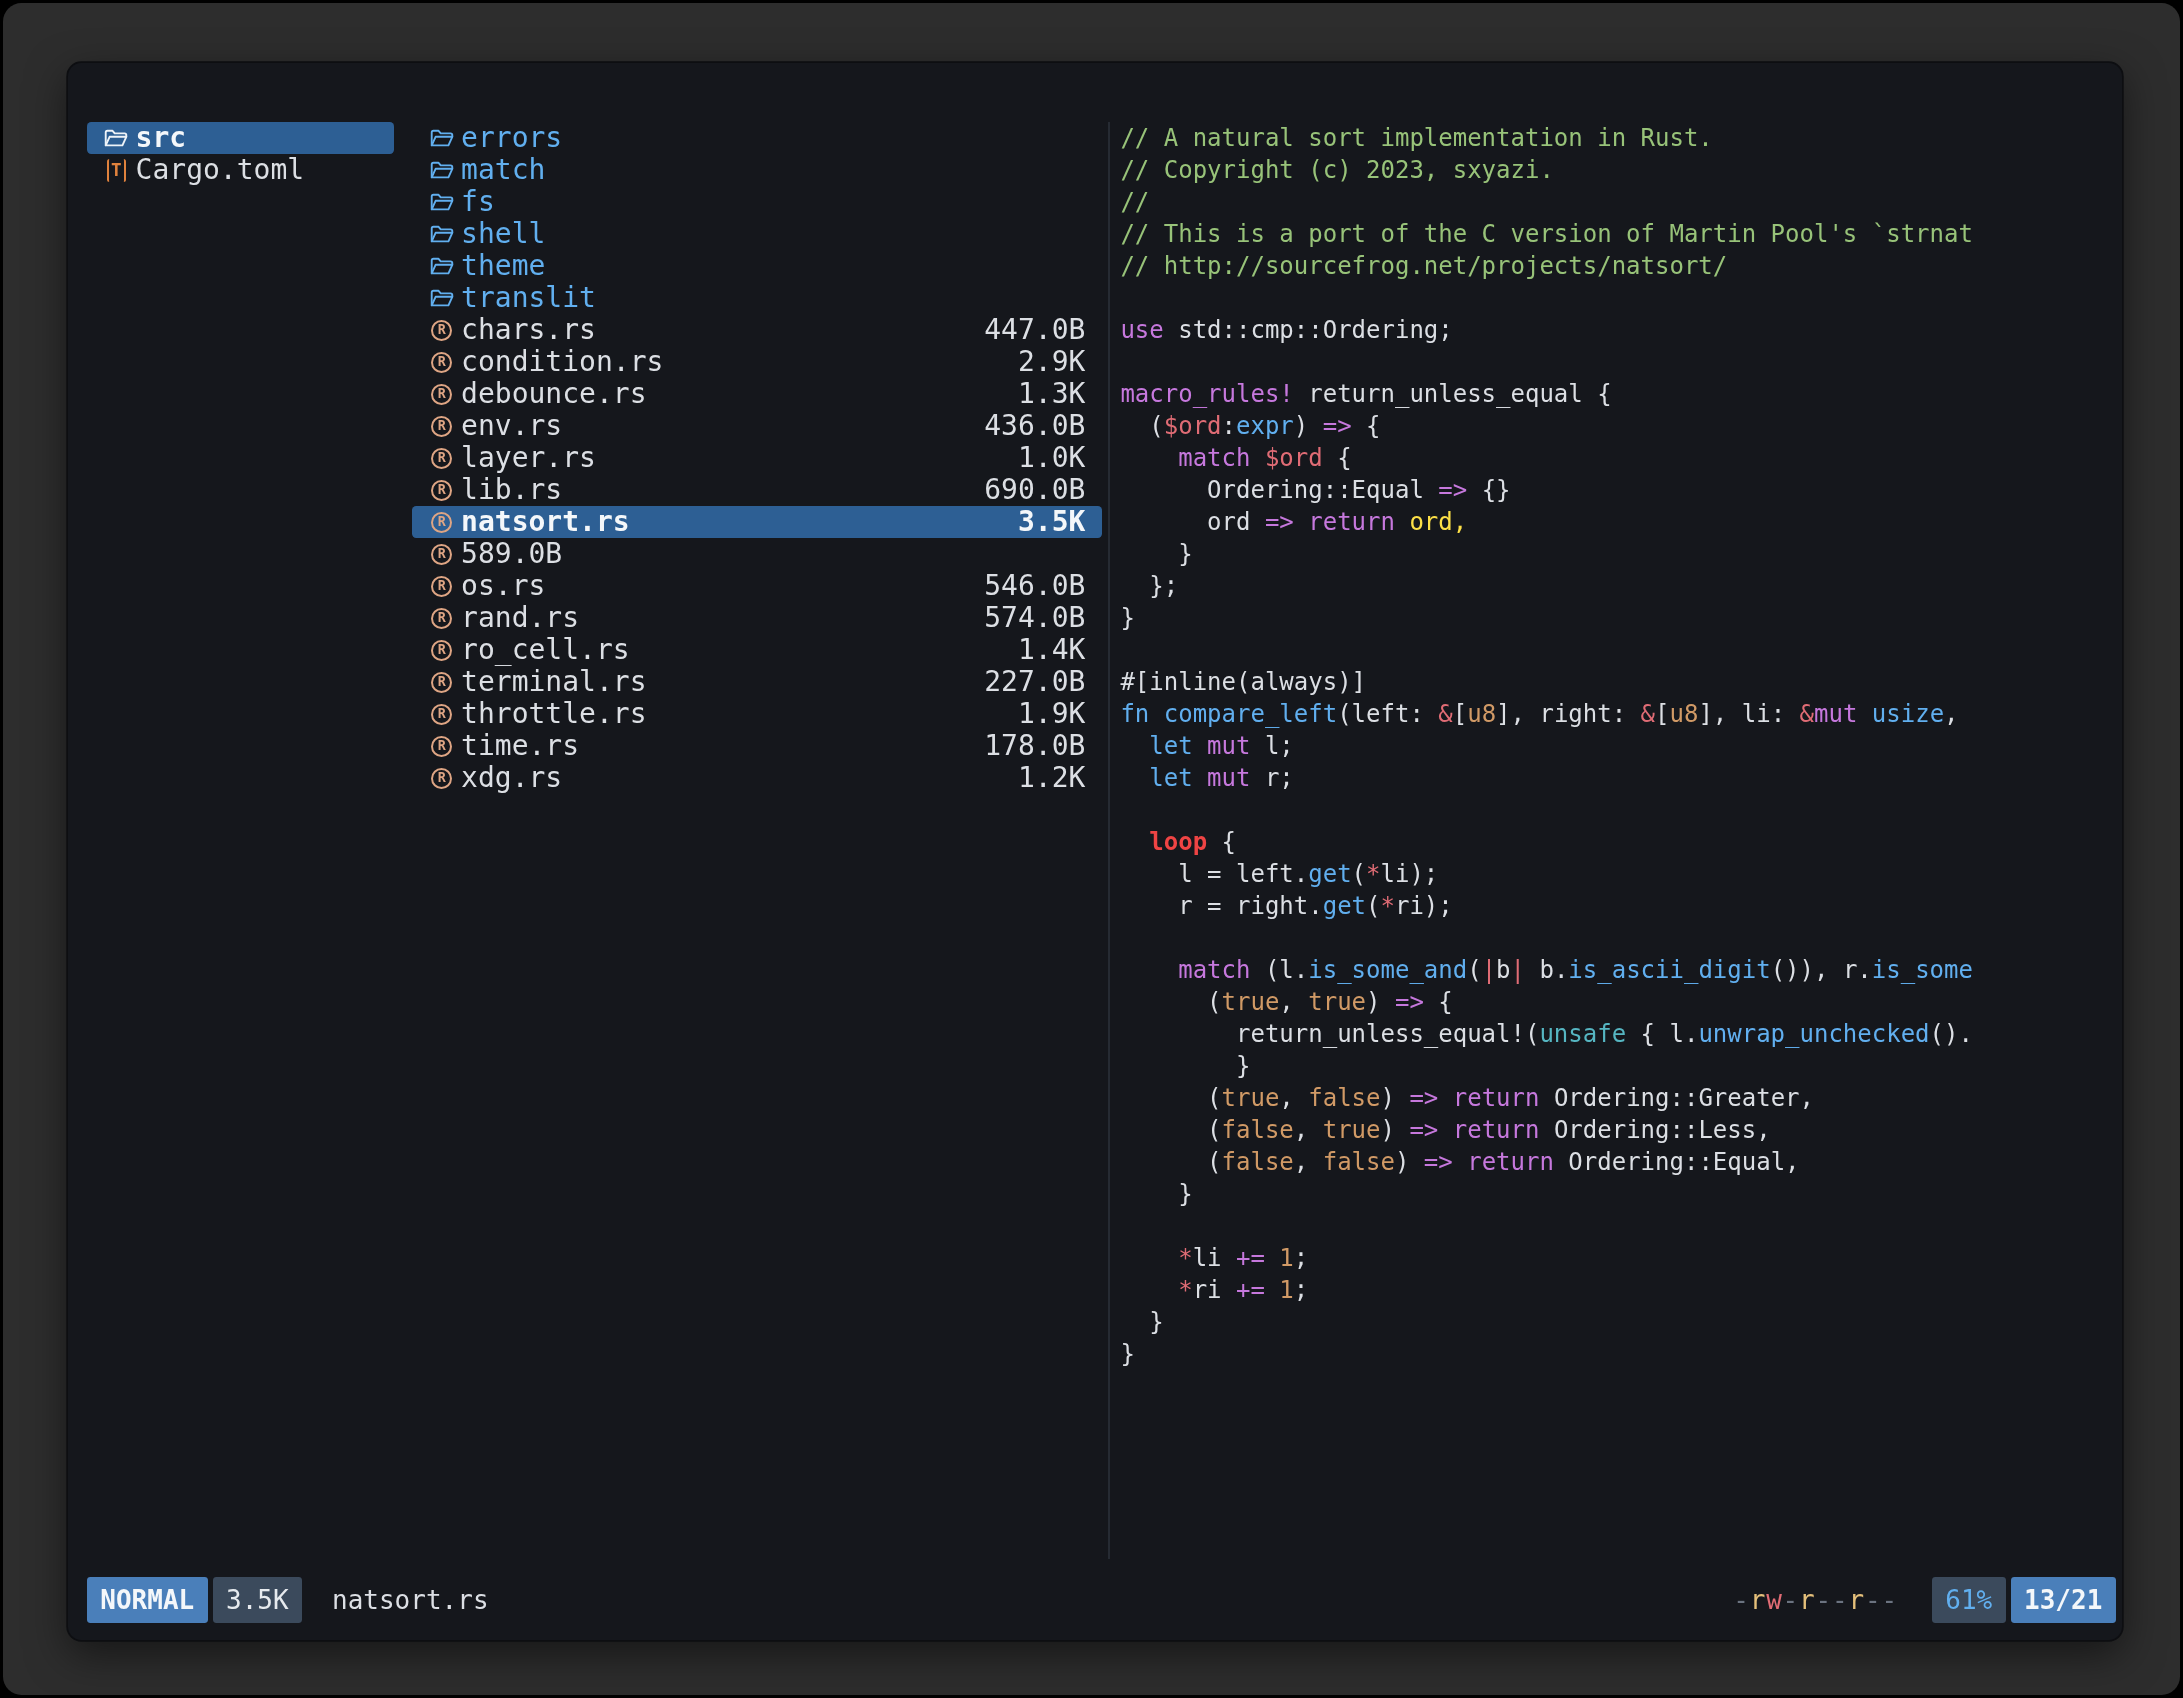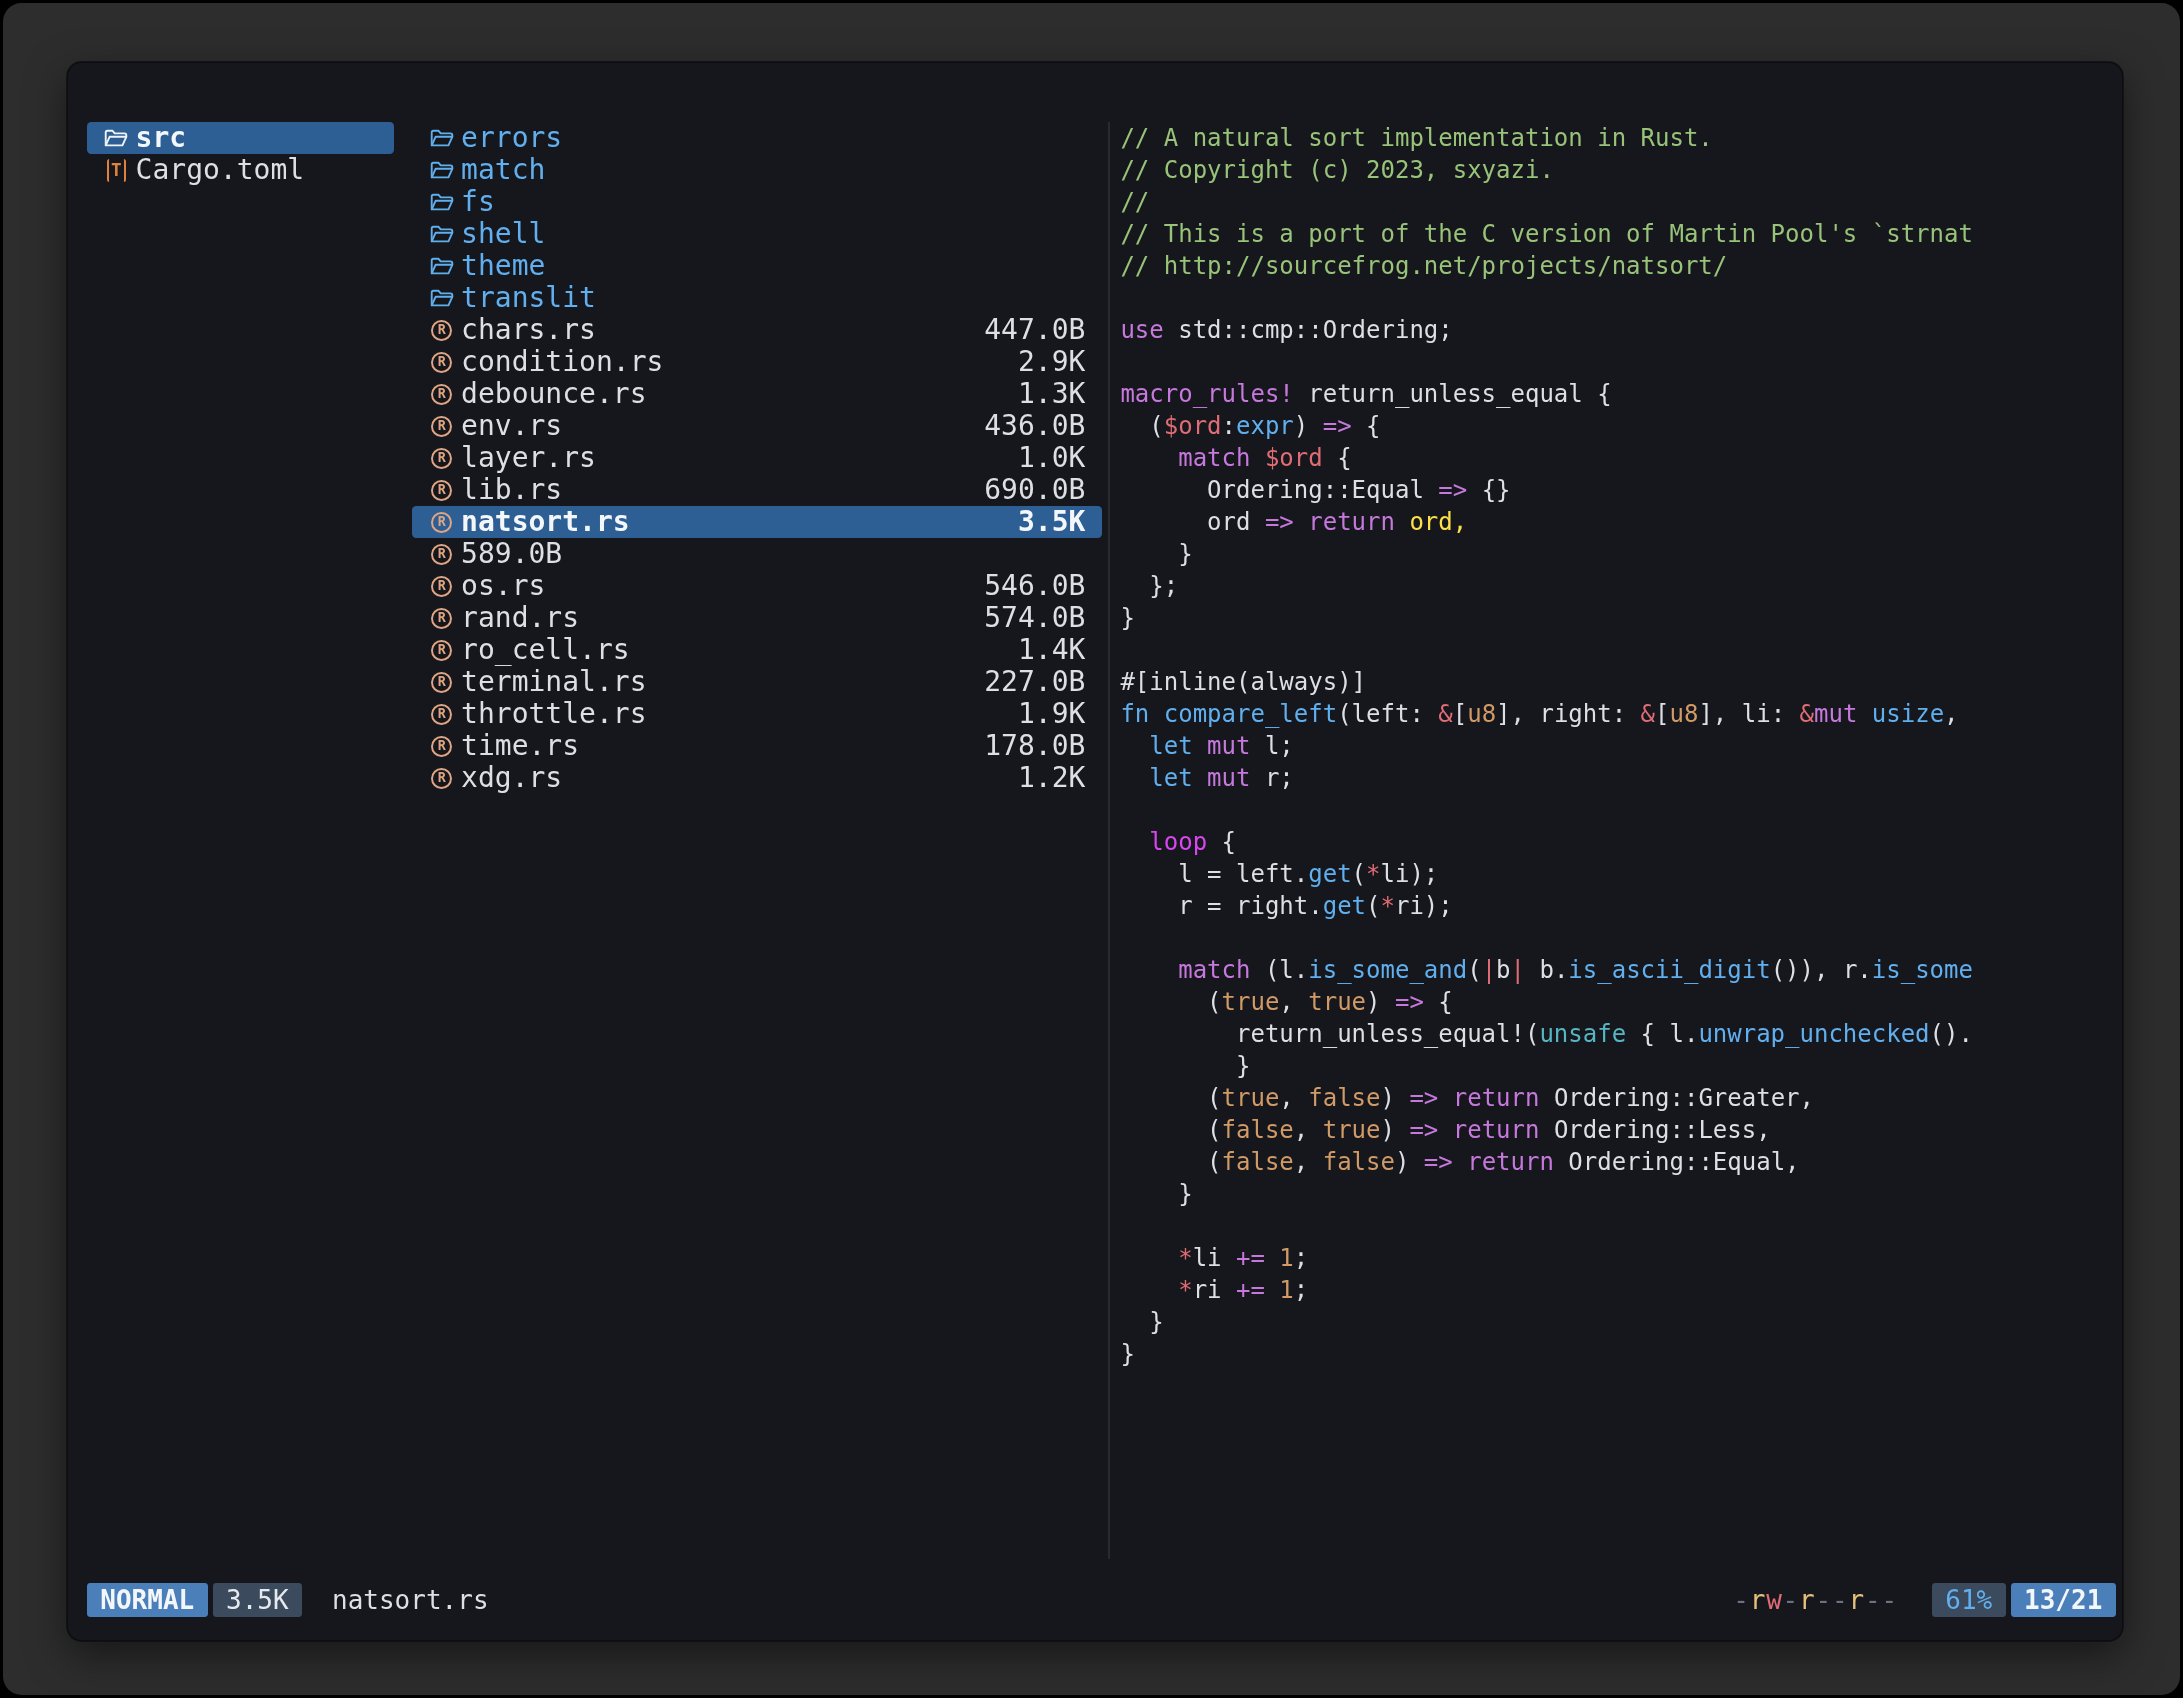--- a/index.html
+++ b/index.html
@@ -47,21 +47,21 @@
   .size { color:var(--fg,#dcdfe4); white-space:pre; }
   .row.selected .label, .row.selected .size { color:#f4f7fa; font-weight:bold; }
   .row.selected .icon.folder-icon { color:#eef3f8; }
 
   .code-line { height:32px; font-size:24px; line-height:32px; white-space:pre; overflow:hidden; }
 
   #status-bar {
     position:absolute; left:18.5px; right:6.7px; bottom:23.5px; height:34px;
     display:flex; align-items:center; font-size:26px; color:var(--fg,#dcdfe4);
   }
-  .badge { height:34px; display:flex; align-items:center; padding:0 13.4px;
+  .badge { height:46px; display:flex; align-items:center; padding:0 13.4px;
            border-radius:3.4px; white-space:pre; }
   .badge.mode     { background:var(--badge-blue-bg,#4a7fba); color:#f4f7fa; font-weight:bold; margin-right:5px; }
   .badge.size     { background:var(--badge-gray-bg,#3b4a5c); color:#e6eaee; }
   .filename       { margin-left:30px; white-space:pre; }
   .spacer         { flex:1; }
   .perms          { margin-right:34px; white-space:pre; letter-spacing:0.8px; }
   .badge.percent  { background:var(--badge-gray-bg,#3b4a5c); color:var(--blue,#61afef); margin-right:5px; }
   .badge.position { background:var(--badge-blue-bg,#4a7fba); color:#f4f7fa; font-weight:bold; }
 </style>
 </head>
@@ -267,21 +267,21 @@
         <div class="code-line"><span style="color: rgb(220, 223, 228);">      ord </span><span style="color: rgb(198, 120, 221);">=&gt;</span><span style="color: rgb(220, 223, 228);"> </span><span style="color: rgb(198, 120, 221);">return</span><span style="color: #fde047;"> ord,</span></div>
         <div class="code-line"><span style="color: rgb(220, 223, 228);">    }</span></div>
         <div class="code-line"><span style="color: rgb(220, 223, 228);">  };</span></div>
         <div class="code-line"><span style="color: rgb(220, 223, 228);">}</span></div>
         <div class="code-line"></div>
         <div class="code-line"><span style="color: rgb(220, 223, 228);">#[inline(always)]</span></div>
         <div class="code-line"><span style="color: rgb(97, 175, 239);">fn</span><span style="color: rgb(220, 223, 228);"> </span><span style="color: rgb(97, 175, 239);">compare_left</span><span style="color: rgb(220, 223, 228);">(left: </span><span style="color: rgb(224, 108, 117);">&amp;</span><span style="color: rgb(220, 223, 228);">[</span><span style="color: rgb(209, 154, 102);">u8</span><span style="color: rgb(220, 223, 228);">], right: </span><span style="color: rgb(224, 108, 117);">&amp;</span><span style="color: rgb(220, 223, 228);">[</span><span style="color: rgb(209, 154, 102);">u8</span><span style="color: rgb(220, 223, 228);">], li: </span><span style="color: rgb(224, 108, 117);">&amp;</span><span style="color: rgb(198, 120, 221);">mut</span><span style="color: rgb(220, 223, 228);"> </span><span style="color: rgb(97, 175, 239);">usize</span><span style="color: rgb(220, 223, 228);">,</span></div>
         <div class="code-line"><span style="color: rgb(220, 223, 228);">  </span><span style="color: rgb(97, 175, 239);">let</span><span style="color: rgb(220, 223, 228);"> </span><span style="color: rgb(198, 120, 221);">mut</span><span style="color: rgb(220, 223, 228);"> l;</span></div>
         <div class="code-line"><span style="color: rgb(220, 223, 228);">  </span><span style="color: rgb(97, 175, 239);">let</span><span style="color: rgb(220, 223, 228);"> </span><span style="color: rgb(198, 120, 221);">mut</span><span style="color: rgb(220, 223, 228);"> r;</span></div>
         <div class="code-line"></div>
-        <div class="code-line"><span style="color: rgb(220, 223, 228);">  </span><span style="color: #d946ef;">loop</span><span style="color: rgb(220, 223, 228);"> {</span></div>
+        <div class="code-line"><span style="color: rgb(220, 223, 228);">  </span><span style="color: #ef4444; font-weight: bold;">loop</span><span style="color: rgb(220, 223, 228);"> {</span></div>
         <div class="code-line"><span style="color: rgb(220, 223, 228);">    l = left.</span><span style="color: rgb(97, 175, 239);">get</span><span style="color: rgb(220, 223, 228);">(</span><span style="color: rgb(224, 108, 117);">*</span><span style="color: rgb(220, 223, 228);">li);</span></div>
         <div class="code-line"><span style="color: rgb(220, 223, 228);">    r = right.</span><span style="color: rgb(97, 175, 239);">get</span><span style="color: rgb(220, 223, 228);">(</span><span style="color: rgb(224, 108, 117);">*</span><span style="color: rgb(220, 223, 228);">ri);</span></div>
         <div class="code-line"></div>
         <div class="code-line"><span style="color: rgb(220, 223, 228);">    </span><span style="color: rgb(198, 120, 221);">match</span><span style="color: rgb(220, 223, 228);"> (l.</span><span style="color: rgb(97, 175, 239);">is_some_and</span><span style="color: rgb(220, 223, 228);">(</span><span style="color: rgb(224, 108, 117);">|</span><span style="color: rgb(220, 223, 228);">b</span><span style="color: rgb(224, 108, 117);">|</span><span style="color: rgb(220, 223, 228);"> b.</span><span style="color: rgb(97, 175, 239);">is_ascii_digit</span><span style="color: rgb(220, 223, 228);">()), r.</span><span style="color: rgb(97, 175, 239);">is_some</span></div>
         <div class="code-line"><span style="color: rgb(220, 223, 228);">      (</span><span style="color: rgb(209, 154, 102);">true</span><span style="color: rgb(220, 223, 228);">, </span><span style="color: rgb(209, 154, 102);">true</span><span style="color: rgb(220, 223, 228);">) </span><span style="color: rgb(198, 120, 221);">=&gt;</span><span style="color: rgb(220, 223, 228);"> {</span></div>
         <div class="code-line"><span style="color: rgb(220, 223, 228);">        return_unless_equal!(</span><span style="color: rgb(86, 182, 194);">unsafe</span><span style="color: rgb(220, 223, 228);"> { l.</span><span style="color: rgb(97, 175, 239);">unwrap_unchecked</span><span style="color: rgb(220, 223, 228);">().</span></div>
         <div class="code-line"><span style="color: rgb(220, 223, 228);">        }</span></div>
         <div class="code-line"><span style="color: rgb(220, 223, 228);">      (</span><span style="color: rgb(209, 154, 102);">true</span><span style="color: rgb(220, 223, 228);">, </span><span style="color: rgb(209, 154, 102);">false</span><span style="color: rgb(220, 223, 228);">) </span><span style="color: rgb(198, 120, 221);">=&gt;</span><span style="color: rgb(220, 223, 228);"> </span><span style="color: rgb(198, 120, 221);">return</span><span style="color: rgb(220, 223, 228);"> Ordering::Greater,</span></div>
         <div class="code-line"><span style="color: rgb(220, 223, 228);">      (</span><span style="color: rgb(209, 154, 102);">false</span><span style="color: rgb(220, 223, 228);">, </span><span style="color: rgb(209, 154, 102);">true</span><span style="color: rgb(220, 223, 228);">) </span><span style="color: rgb(198, 120, 221);">=&gt;</span><span style="color: rgb(220, 223, 228);"> </span><span style="color: rgb(198, 120, 221);">return</span><span style="color: rgb(220, 223, 228);"> Ordering::Less,</span></div>
         <div class="code-line"><span style="color: rgb(220, 223, 228);">      (</span><span style="color: rgb(209, 154, 102);">false</span><span style="color: rgb(220, 223, 228);">, </span><span style="color: rgb(209, 154, 102);">false</span><span style="color: rgb(220, 223, 228);">) </span><span style="color: rgb(198, 120, 221);">=&gt;</span><span style="color: rgb(220, 223, 228);"> </span><span style="color: rgb(198, 120, 221);">return</span><span style="color: rgb(220, 223, 228);"> Ordering::Equal,</span></div>

